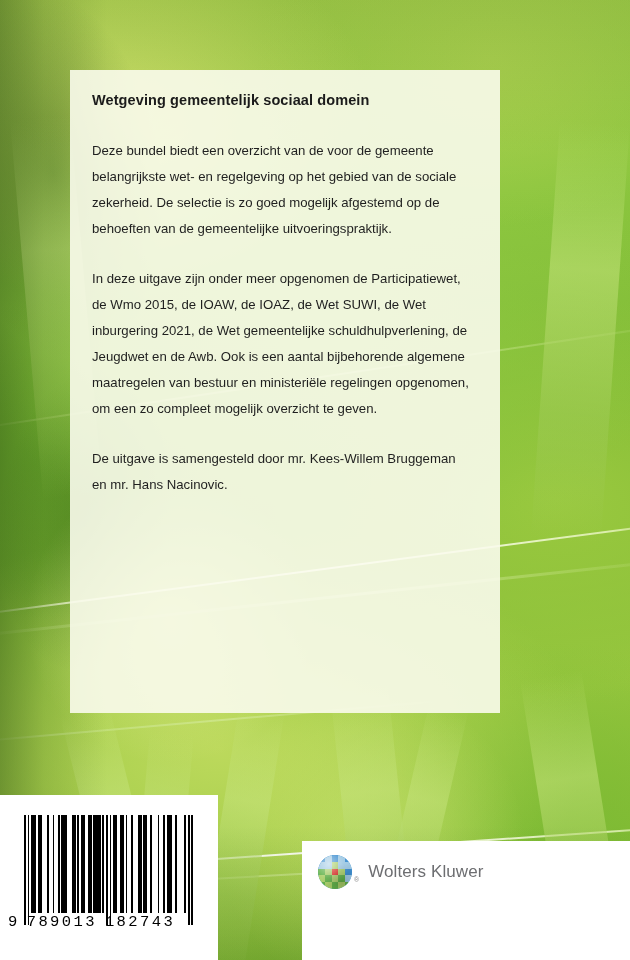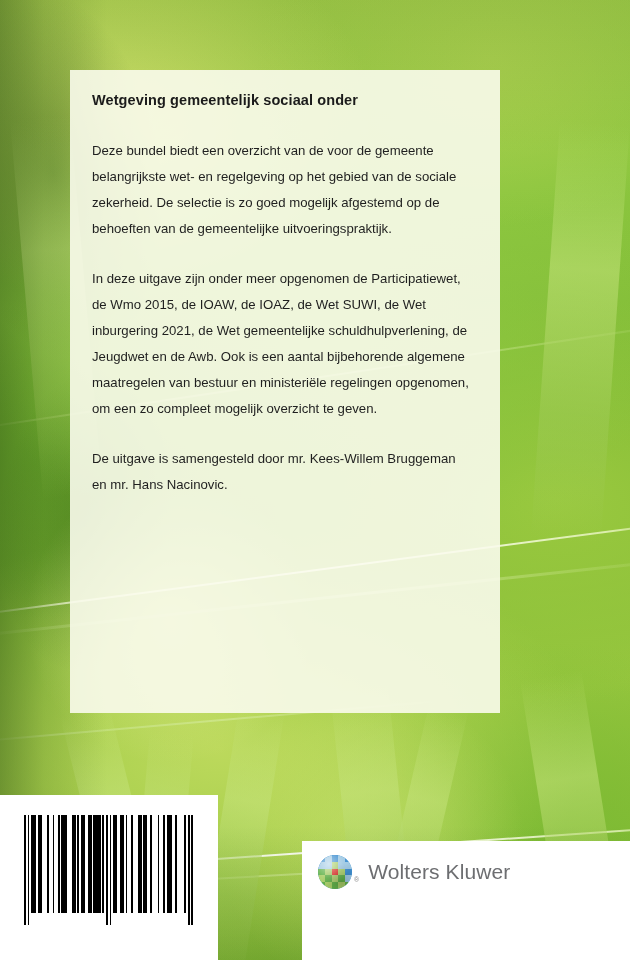--- a/index.html
+++ b/index.html
@@ -187,21 +187,21 @@
     background: radial-gradient(circle at 32% 26%, rgba(255,255,255,0.55) 0%, rgba(255,255,255,0.10) 42%, rgba(255,255,255,0) 62%),
                 radial-gradient(circle at 70% 82%, rgba(0,0,0,0.18) 0%, rgba(0,0,0,0) 55%);
   }
   .logo-reg {
     font-size: 7px;
     color: #8a8a8a;
     margin: 14px 0 0 2px;
   }
   .logo-wordmark {
     margin-left: 9px;
-    font-size: 21px;
+    font-size: 17px;
     font-weight: 400;
     color: #6d6e71;
     letter-spacing: 0.1px;
     white-space: nowrap;
   }
 </style>
 </head>
 <body>
 
 <div class="cover">
@@ -228,21 +228,21 @@
     <div class="blade-wide" style="left:60px;  top:716px; width:50px; height:260px; transform: rotate(-14deg);"></div>
     <div class="blade-wide" style="left:150px; top:730px; width:44px; height:250px; transform: rotate(5deg);"></div>
     <div class="blade-wide" style="left:560px; top:120px; width:70px; height:420px; transform: rotate(4deg);"></div>
     <div class="blade-wide" style="left:10px;  top:120px; width:60px; height:380px; transform: rotate(-5deg);"></div>
   </div>
 
   <div class="bg-vignette"></div>
 
   <div class="text-panel">
     <div class="text-panel-inner">
-      <h1 class="blurb-title">Wetgeving gemeentelijk sociaal onder</h1>
+      <h1 class="blurb-title">Wetgeving gemeentelijk sociaal domein</h1>
       <p class="blurb-p">Deze bundel biedt een overzicht van de voor de gemeente belangrijkste wet- en regelgeving op het gebied van de sociale zekerheid. De selectie is zo goed mogelijk afgestemd op de behoeften van de gemeentelijke uitvoeringspraktijk.</p>
       <p class="blurb-p">In deze uitgave zijn onder meer opgenomen de Participatiewet, de Wmo 2015, de IOAW, de IOAZ, de Wet SUWI, de Wet inburgering 2021, de Wet gemeentelijke schuldhulpverlening, de Jeugdwet en de Awb. Ook is een aantal bijbehorende algemene maatregelen van bestuur en ministeriële regelingen opgenomen, om een zo compleet mogelijk overzicht te geven.</p>
       <p class="blurb-p">De uitgave is samengesteld door mr. Kees-Willem Bruggeman en mr. Hans Nacinovic.</p>
     </div>
   </div>
 
   <div class="barcode-block">
     <div class="barcode-bars" id="barcode-bars">
         <span style="width: 1.78947px; background: rgb(0, 0, 0); align-self: flex-start; height: 112%;"></span>
         <span style="width: 1.78947px; background: transparent; align-self: flex-start; height: 112%;"></span>
@@ -333,20 +333,23 @@
         <span style="width: 1.78947px; background: transparent; align-self: flex-start; height: 100%;"></span>
         <span style="width: 1.78947px; background: transparent; align-self: flex-start; height: 100%;"></span>
         <span style="width: 1.78947px; background: transparent; align-self: flex-start; height: 100%;"></span>
         <span style="width: 1.78947px; background: transparent; align-self: flex-start; height: 100%;"></span>
         <span style="width: 1.78947px; background: rgb(0, 0, 0); align-self: flex-start; height: 100%;"></span>
         <span style="width: 1.78947px; background: transparent; align-self: flex-start; height: 100%;"></span>
         <span style="width: 1.78947px; background: rgb(0, 0, 0); align-self: flex-start; height: 112%;"></span>
         <span style="width: 1.78947px; background: transparent; align-self: flex-start; height: 112%;"></span>
         <span style="width: 1.78947px; background: rgb(0, 0, 0); align-self: flex-start; height: 112%;"></span>
       </div>
+    <div class="barcode-digits">
+      <span class="lead">9</span><span class="grp">789013</span><span>182743</span>
+    </div>
   </div>
 
   <div class="logo-block">
     <div class="logo-row">
       <div class="logo-mark">
         <div class="logo-grid" id="logo-grid">
             <i style="background: rgb(63, 143, 208);"></i>
             <i style="background: rgb(159, 201, 228);"></i>
             <i style="background: rgb(63, 143, 208);"></i>
             <i style="background: rgb(159, 201, 228);"></i>

